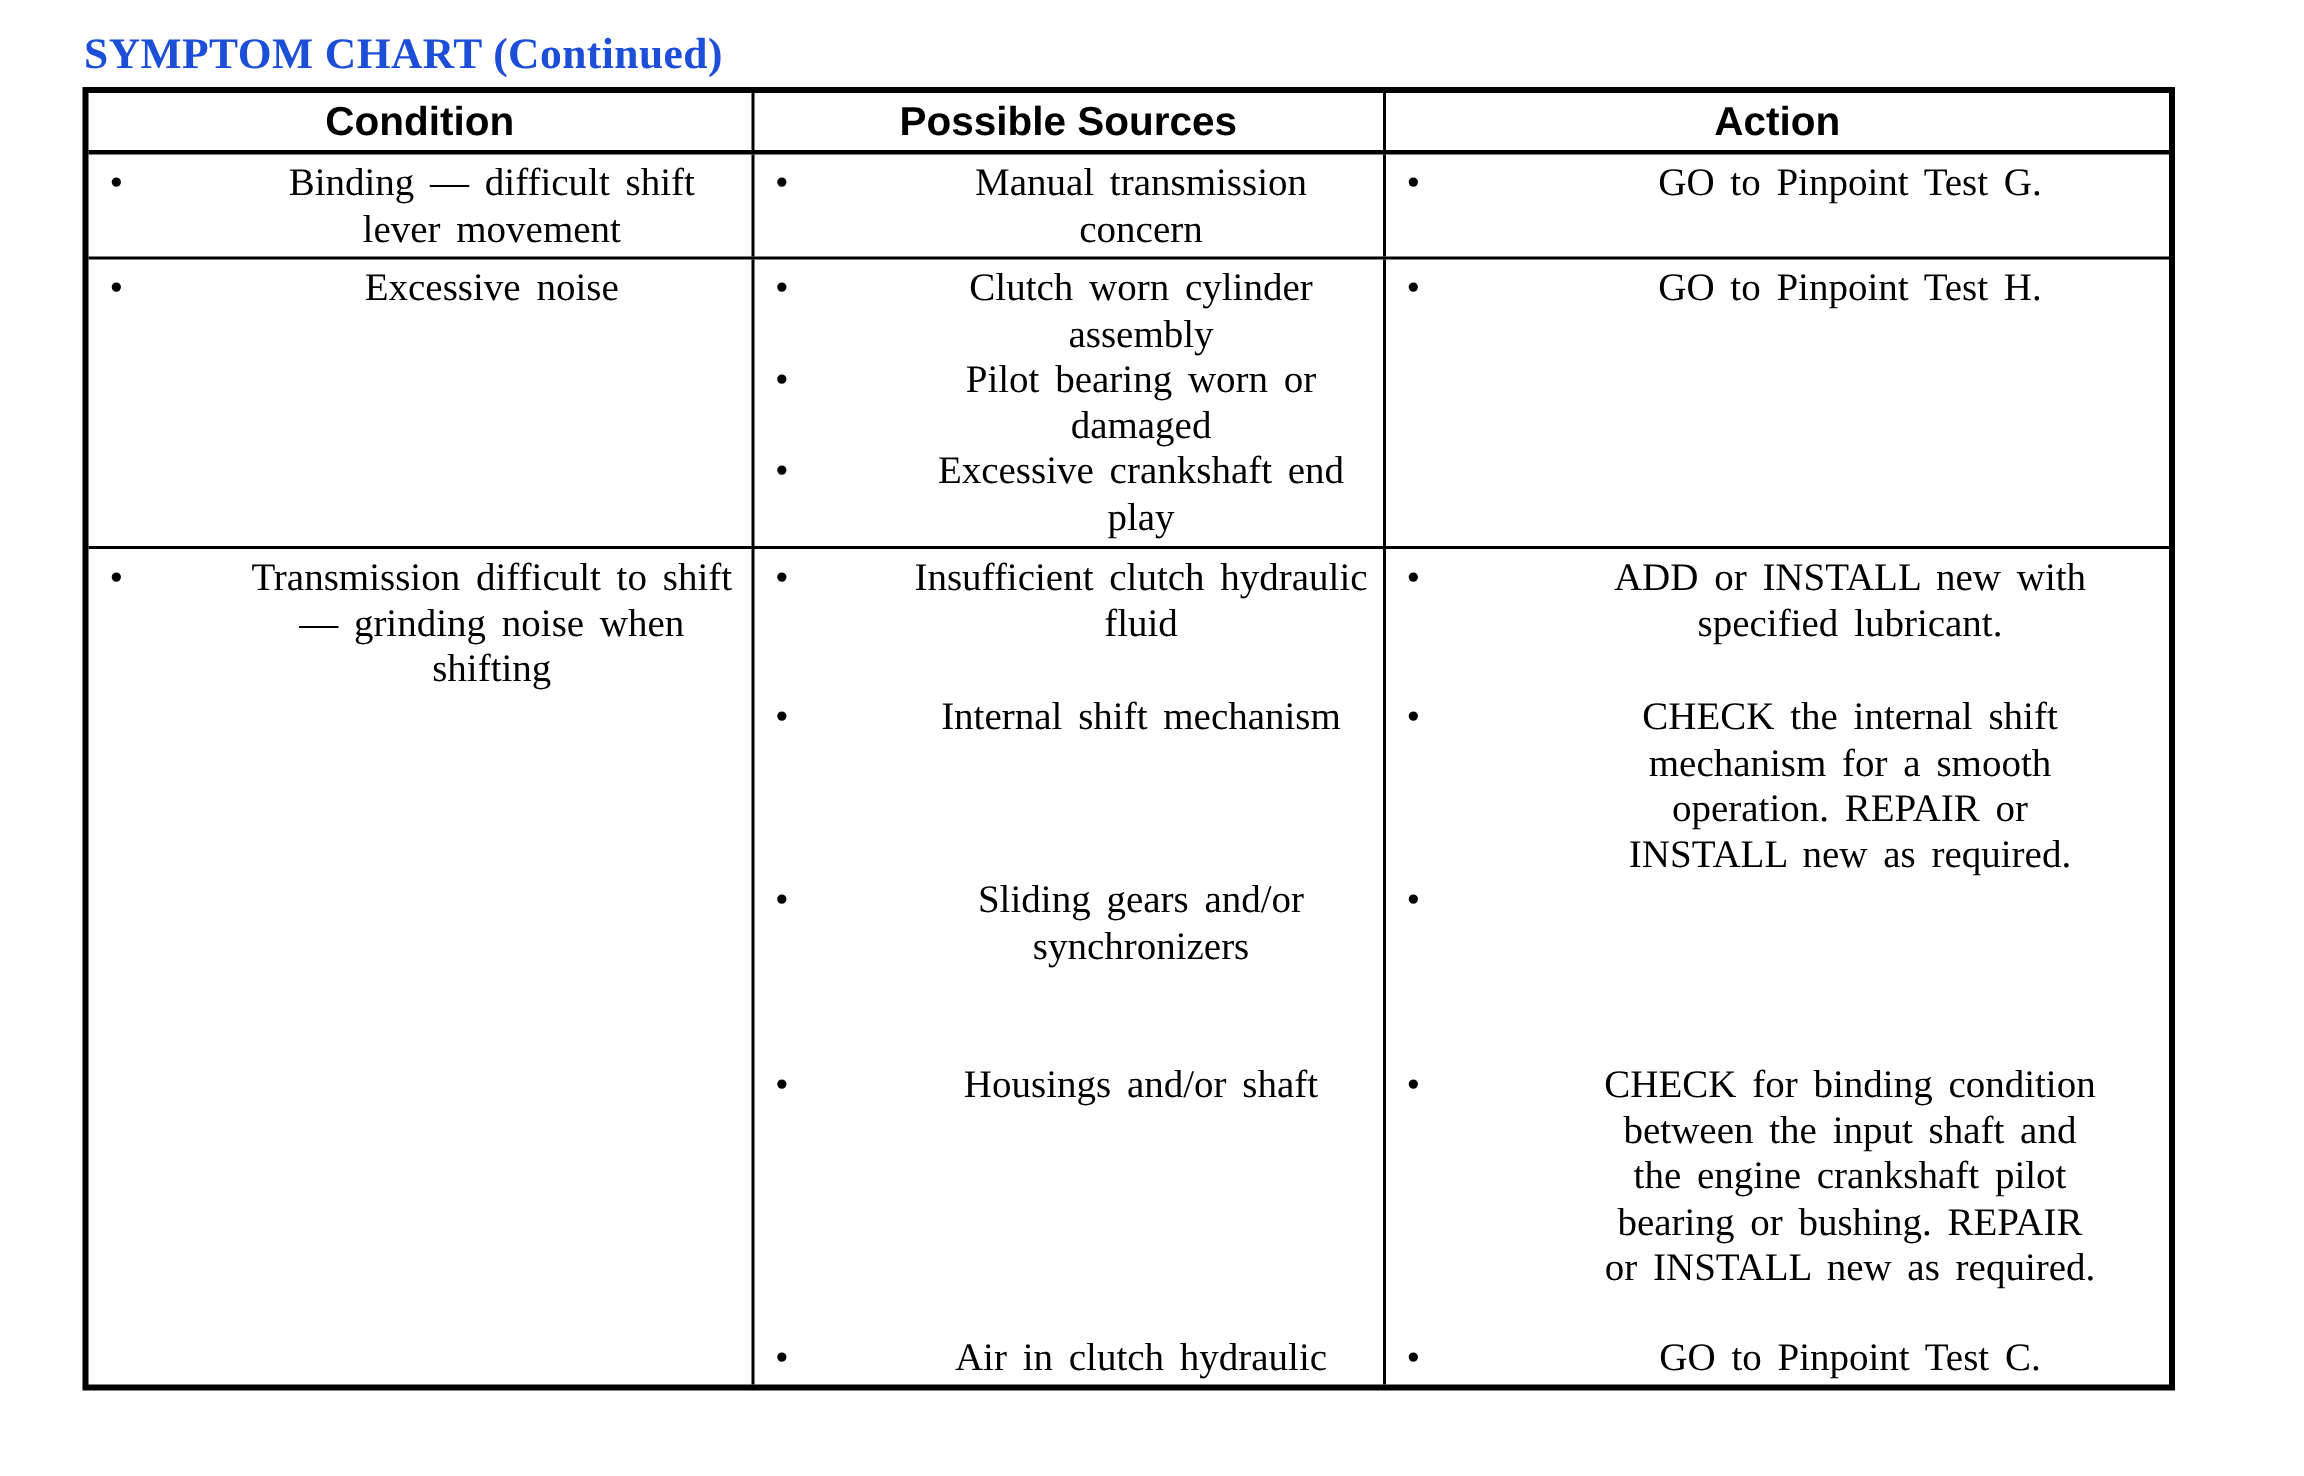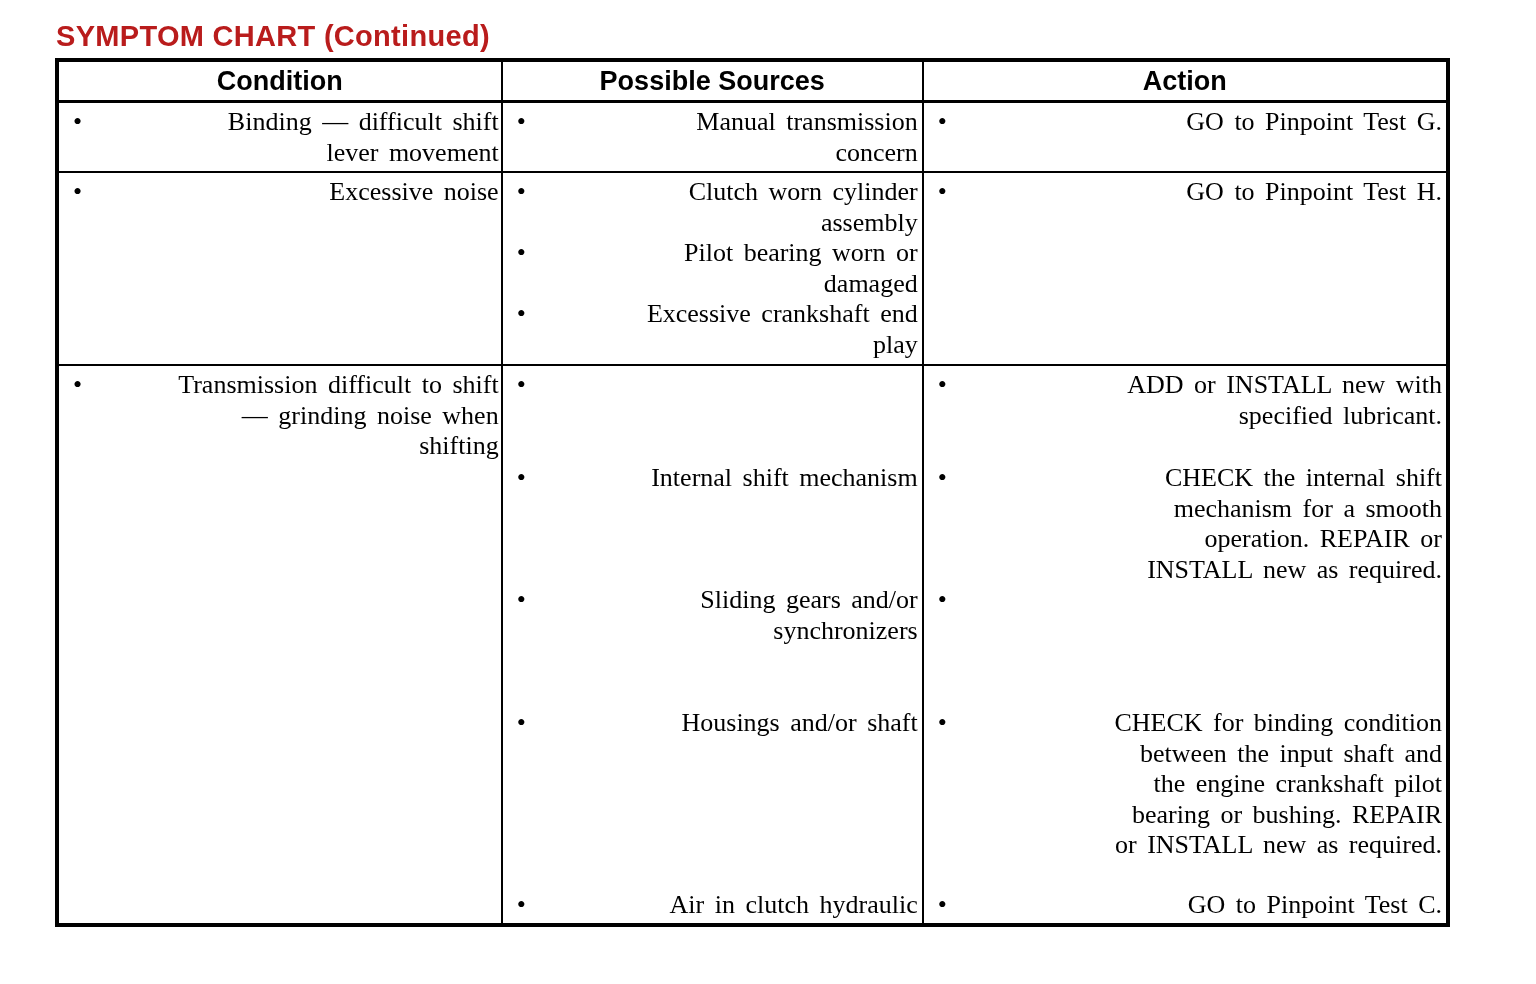--- a/index.html
+++ b/index.html
@@ -7,25 +7,25 @@
   body {
     width: 1536px; height: 984px;
     position: relative;
     overflow: hidden;
     color: #000000;
     font-family: "Liberation Serif", serif;
   }
   .page-title {
     position: absolute;
     left: 56px; top: 20px;
-    font-family: Liberation Sans, sans-serif;
+    font-family: Liberation Serif, serif;
     font-weight: bold;
     font-size: 29px;
     letter-spacing: 0.3px;
-    color: #b91c1c;
+    color: #1d4ed8;
     white-space: nowrap;
   }
   .tbl {
     position: absolute;
     left: 55px; top: 58px;
     width: 1395px;
     border: 4px solid #000;
     background: #fff;
   }
   .trow { display: flex; width: 100%; }
@@ -65,21 +65,21 @@
   .bullet {
     position: absolute;
     left: 14px;
     top: 0;
     font-size: 26px;
     line-height: 30.5px;
   }
   .txt {
     display: block;
     white-space: pre-line;
-    text-align: right;
+    text-align: center;
     margin-left: 47px;
   }
   
   .pb0 { height: 93px; }
   .pb1 { height: 122px; }
   .pb2 { height: 123px; }
   .pb3 { height: 182px; }
   .pb4 { height: 31px; }
 </style>
 </head>
@@ -157,20 +157,22 @@
       <div class="li">
         <span class="bullet">•</span>
         <span class="txt">Transmission difficult to shift
 — grinding noise when
 shifting</span>
       </div>
     </div>
     <div class="cell c2">
       <div class="li pb0">
         <span class="bullet">•</span>
+        <span class="txt">Insufficient clutch hydraulic
+fluid</span>
       </div>
       <div class="li pb1">
         <span class="bullet">•</span>
         <span class="txt">Internal shift mechanism</span>
       </div>
       <div class="li pb2">
         <span class="bullet">•</span>
         <span class="txt">Sliding gears and/or
 synchronizers</span>
       </div>

